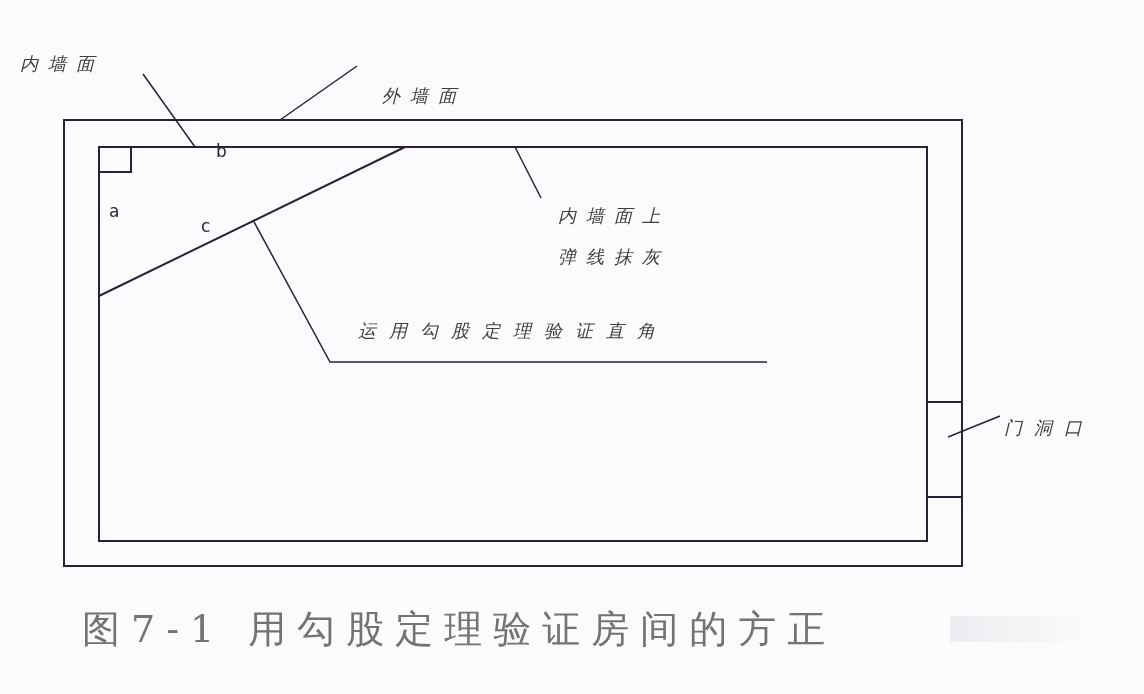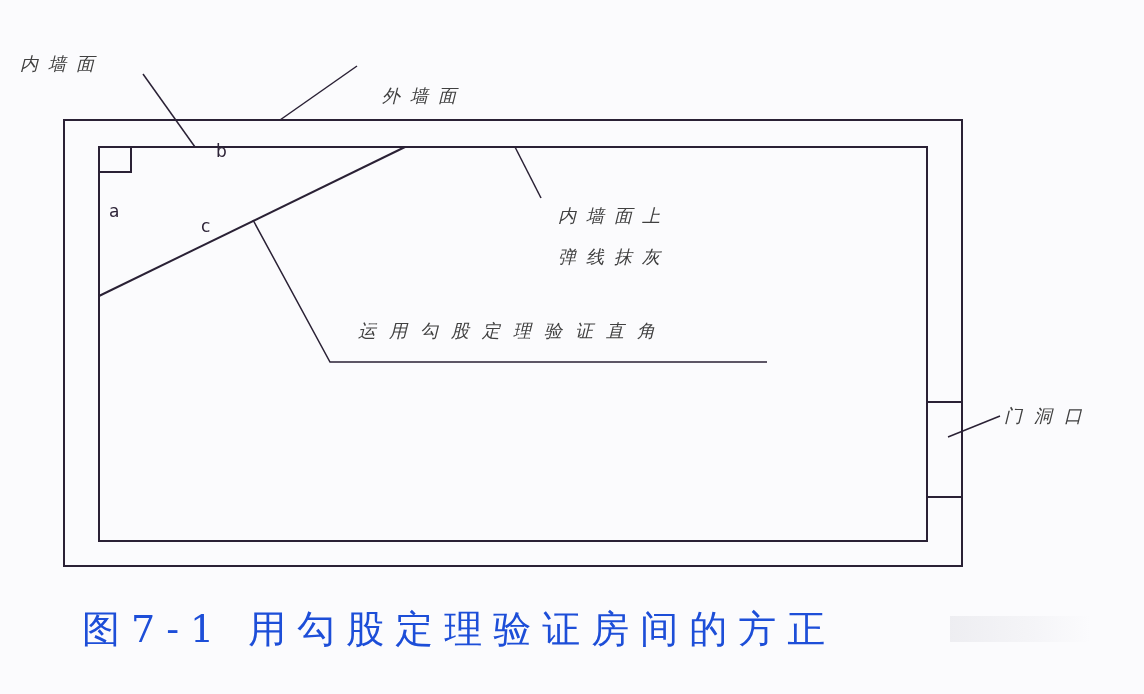--- a/index.html
+++ b/index.html
@@ -2,21 +2,21 @@
 <html><head>
 <meta charset="utf-8">
 <style>
   html, body { margin: 0; padding: 0; background: #fbfbfd; }
   body { width: 1144px; height: 694px; position: relative; overflow: hidden;
          font-family: "DejaVu Sans", "Liberation Sans", sans-serif; color: #2a2135; }
   #diagram { position: absolute; left: 0; top: 0; width: 1144px; height: 694px; }
   .label { position: absolute; white-space: nowrap; font-size: 18px; letter-spacing: 10px; color: #404040; font-style: italic; }
   .small { position: absolute; font-size: 17px; color: #2e2438; }
   .caption { position: absolute; left: 82px; top: 604px; font-family: "DejaVu Serif", "Liberation Serif", serif;
-             font-size: 38px; letter-spacing: 11px; color: #1d4ed8; white-space: nowrap; }
+             font-size: 38px; letter-spacing: 11px; color: #737373; white-space: nowrap; }
   .watermark { position: absolute; left: 950px; top: 616px; width: 140px; height: 26px;
                background: linear-gradient(90deg, #ececf0 0%, #f4f4f7 60%, #fbfbfd 100%); opacity: 0.9; }
 </style>
 </head>
 <body>
 
 <svg id="diagram" viewBox="0 0 1144 694" xmlns="http://www.w3.org/2000/svg">
   <g stroke="#2a2135" stroke-width="2" fill="none">
 
     <rect x="64" y="120" width="898" height="446"></rect>
@@ -36,20 +36,20 @@
     <polyline stroke-width="1.5" points="253,220 330,362 767,362"></polyline>
     <line stroke-width="1.5" x1="948" y1="437" x2="1000" y2="416"></line>
   </g>
 </svg>
 
 <div class="label" style="left:20px; top:52px;">内墙面</div>
 <div class="label" style="left:382px; top:44px;margin-top:40px;">外墙面</div>
 <div class="label" style="left:558px; top:204px;">内墙面上</div>
 <div class="label" style="left:558px; top:236px;margin-top:9px;">弹线抹灰</div>
 <div class="label" style="left:358px; top:319px; letter-spacing:13px;">运用勾股定理验证直角</div>
-<div class="label" style="left:1004px; top:404px; letter-spacing:12px;text-align:right;">门洞口</div>
+<div class="label" style="left:1004px; top:416px; letter-spacing:12px;text-align:right;">门洞口</div>
 
 <div class="small" style="left:216px; top:141px;">b</div>
 <div class="small" style="left:109px; top:201px;">a</div>
 <div class="small" style="left:201px; top:216px;">c</div>
 
 <div class="caption">图7-1 用勾股定理验证房间的方正</div>
 <div class="watermark"></div>
 
 </body></html>

